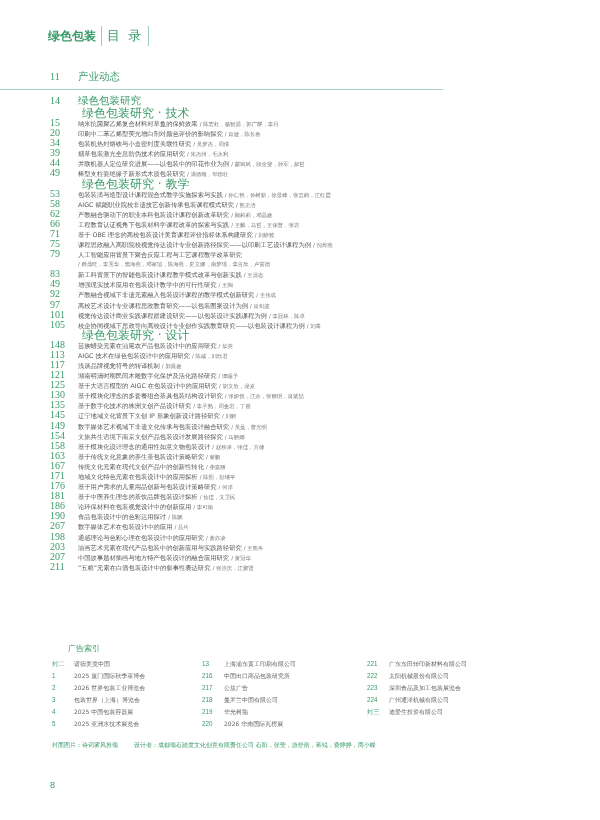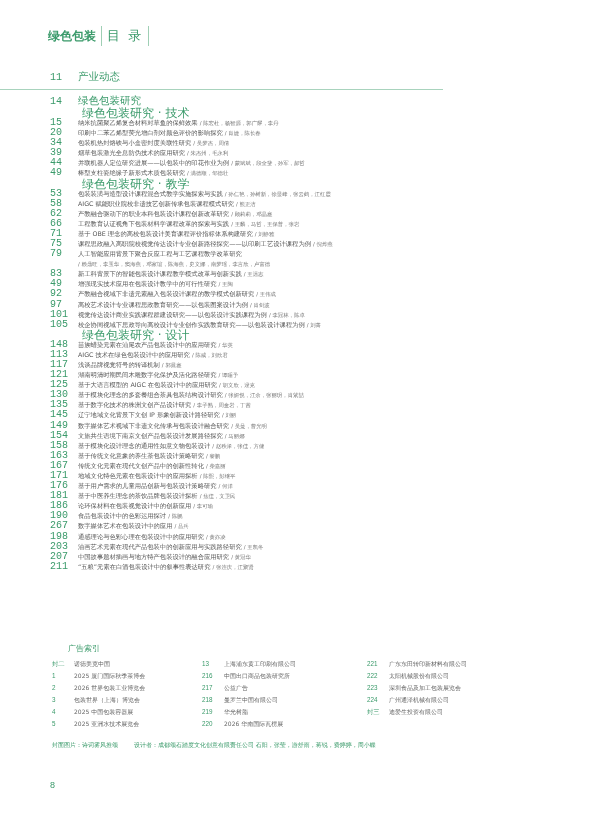--- a/index.html
+++ b/index.html
@@ -6,21 +6,21 @@
   body { width: 600px; height: 820px; position: relative; overflow: hidden;
          font-family: "DejaVu Sans", "Liberation Sans", sans-serif; color: #555; }
   .header { position: absolute; top: 24px; left: 48px; height: 24px; display: flex; align-items: center; }
   .brand { font-size: 12px; font-weight: bold; color: #3a9a6a; letter-spacing: 0; }
   .hdr-sep { width: 1px; height: 20px; background: #9fcfb5; margin: 0 5px; }
   .hdr-title { font-size: 13px; color: #3a9a6a; letter-spacing: 2px; }
   .rule-top { position: absolute; top: 89px; left: 0; width: 443px; height: 1px; background: #a8d3bd; }
 
   .toc { position: absolute; left: 50px; top: 70px; width: 540px; }
   .sec { display: flex; align-items: baseline; height: 14px; }
-  .num { width: 28px; font-family: Liberation Mono, monospace; color: #3a9a6a; font-size: 10px; }
+  .num { width: 28px; font-family: Liberation Serif, serif; color: #3a9a6a; font-size: 10px; }
   .sec-title { color: #3a9a6a; font-size: 10.5px; }
   .sub { color: #3a9a6a; font-size: 12px; margin-left: 32px; height: 10px; line-height: 10px; }
   .row { display: flex; align-items: baseline; height: 10.1px; line-height: 10.1px; }
   .row .num { font-size: 10px; }
   .row .t { font-size: 6.3px; color: #555; white-space: nowrap; }
   .row .a { font-size: 5.4px; color: #777; white-space: nowrap; margin-left: 2px; }
   .cont { margin-left: 28px; font-size: 5.4px; color: #777; height: 10px; line-height: 10px; }
 
   .ads-title { position: absolute; left: 52px; top: 643px; font-size: 8px; color: #3a9a6a; margin-left: 16px; }
   .ads { position: absolute; left: 52px; top: 658px; width: 520px; display: flex; }

